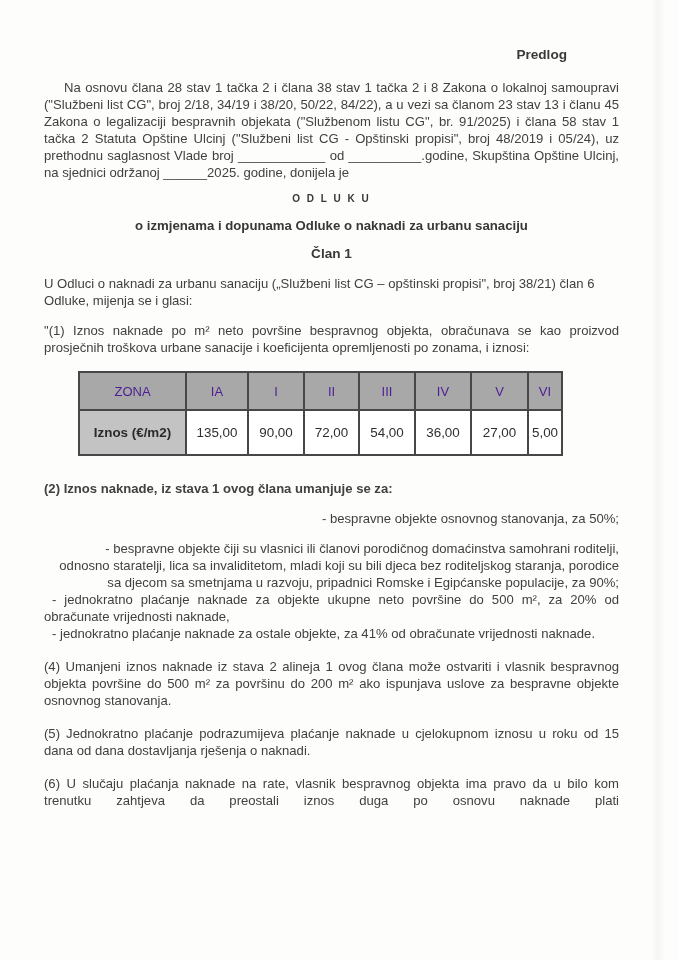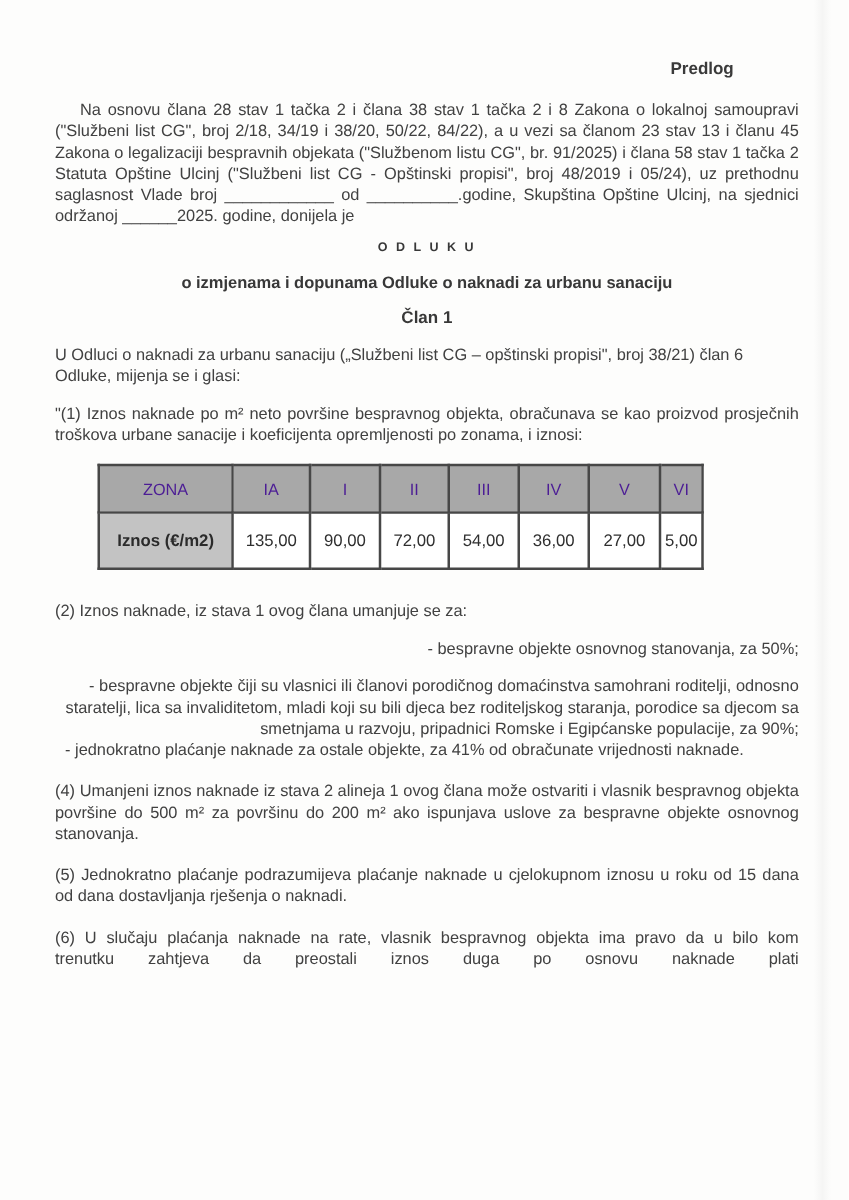--- a/index.html
+++ b/index.html
@@ -14,21 +14,21 @@
     box-sizing: border-box;
     background: #fdfdfc;
     overflow: hidden;
     font-family: "Liberation Sans", sans-serif;
     color: #414141;
     font-size: 13.1px;
     line-height: 17px;
   }
   .content {
     position: relative;
-    padding: 0 40px 0 44px;
+    padding: 0 60px 0 44px;
   }
   .scan-band {
     position: absolute;
     top: 0;
     right: 14px;
     width: 14px;
     height: 100%;
     background: linear-gradient(to right, rgba(0,0,0,0), rgba(70,70,70,0.045), rgba(0,0,0,0));
     pointer-events: none;
   }
@@ -152,26 +152,27 @@
           <td class="c2">90,00</td>
           <td class="c3">72,00</td>
           <td class="c4">54,00</td>
           <td class="c5">36,00</td>
           <td class="c6">27,00</td>
           <td class="c7">5,00</td>
         </tr>
       </tbody>
     </table>
 
-    <p class="body-par" style="margin-top: 24px;">(2) Iznos naknade, iz stava 1 ovog člana umanjuje se za:</p>
+    <p class="body-par" style="margin-top: 24px; font-weight: bold;">(2) Iznos naknade, iz stava 1 ovog člana umanjuje se za:</p>
 
     <p class="item-lg">- bespravne objekte osnovnog stanovanja, za 50%;</p>
 
     <p class="item-lg justify">- bespravne objekte čiji su vlasnici ili članovi porodičnog domaćinstva samohrani roditelji, odnosno staratelji, lica sa invaliditetom, mladi koji su bili djeca bez roditeljskog staranja, porodice sa djecom sa smetnjama u razvoju, pripadnici Romske i Egipćanske populacije, za 90%;</p>
 
+    <p class="item-sm justify">- jednokratno plaćanje naknade za objekte ukupne neto površine do 500 m², za 20% od obračunate vrijednosti naknade,</p>
 
     <p class="item-sm justify">- jednokratno plaćanje naknade za ostale objekte, za 41% od obračunate vrijednosti naknade.</p>
 
 
     <p class="body-par justify" style="margin-top: 16px;">(4) Umanjeni iznos naknade iz stava 2 alineja 1 ovog člana može ostvariti i vlasnik bespravnog objekta površine do 500 m² za površinu do 200 m² ako ispunjava uslove za bespravne objekte osnovnog stanovanja.</p>
 
     <p class="body-par justify" style="margin-top: 16px;">(5) Jednokratno plaćanje podrazumijeva plaćanje naknade u cjelokupnom iznosu u roku od 15 dana od dana dostavljanja rješenja o naknadi.</p>
 
     <p class="body-par justify-all" style="margin-top: 16px;">(6) U slučaju plaćanja naknade na rate, vlasnik bespravnog objekta ima pravo da u bilo kom trenutku zahtjeva da preostali iznos duga po osnovu naknade plati</p>
 

